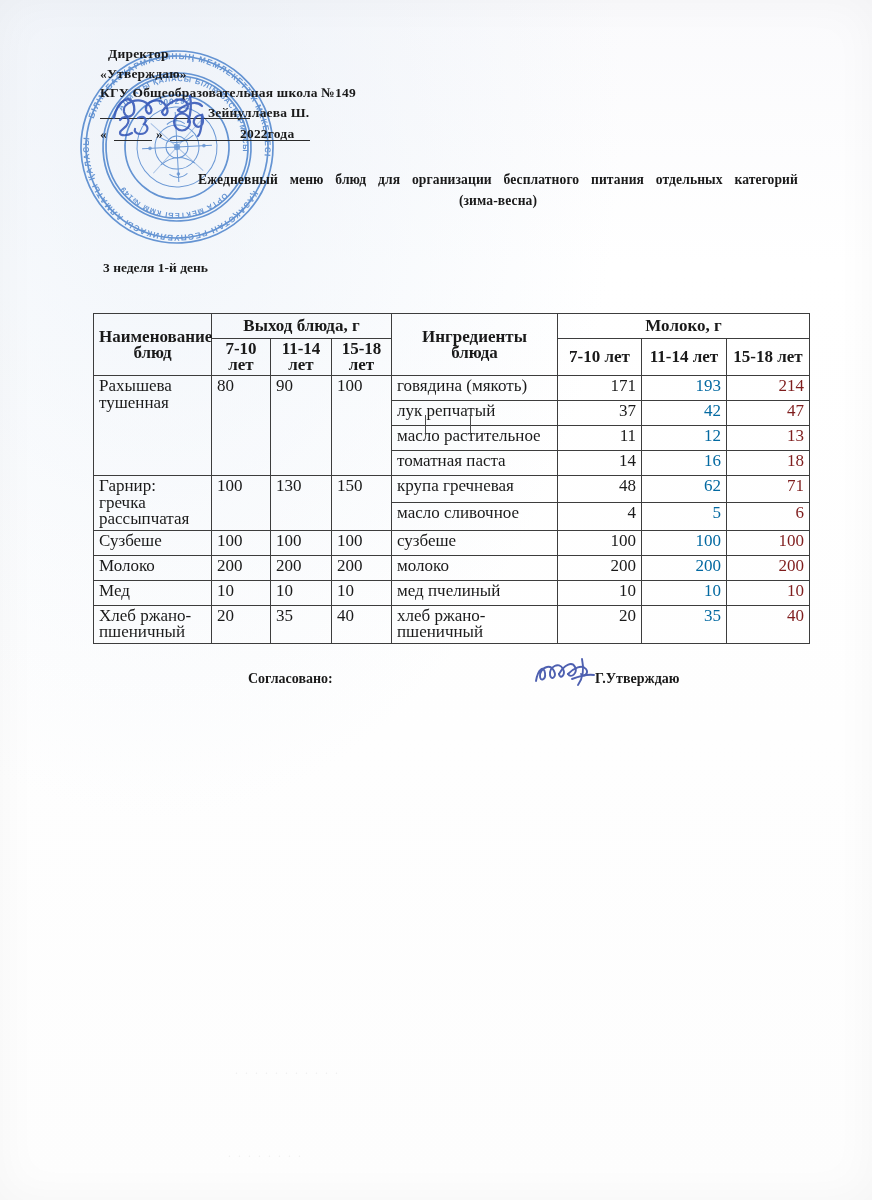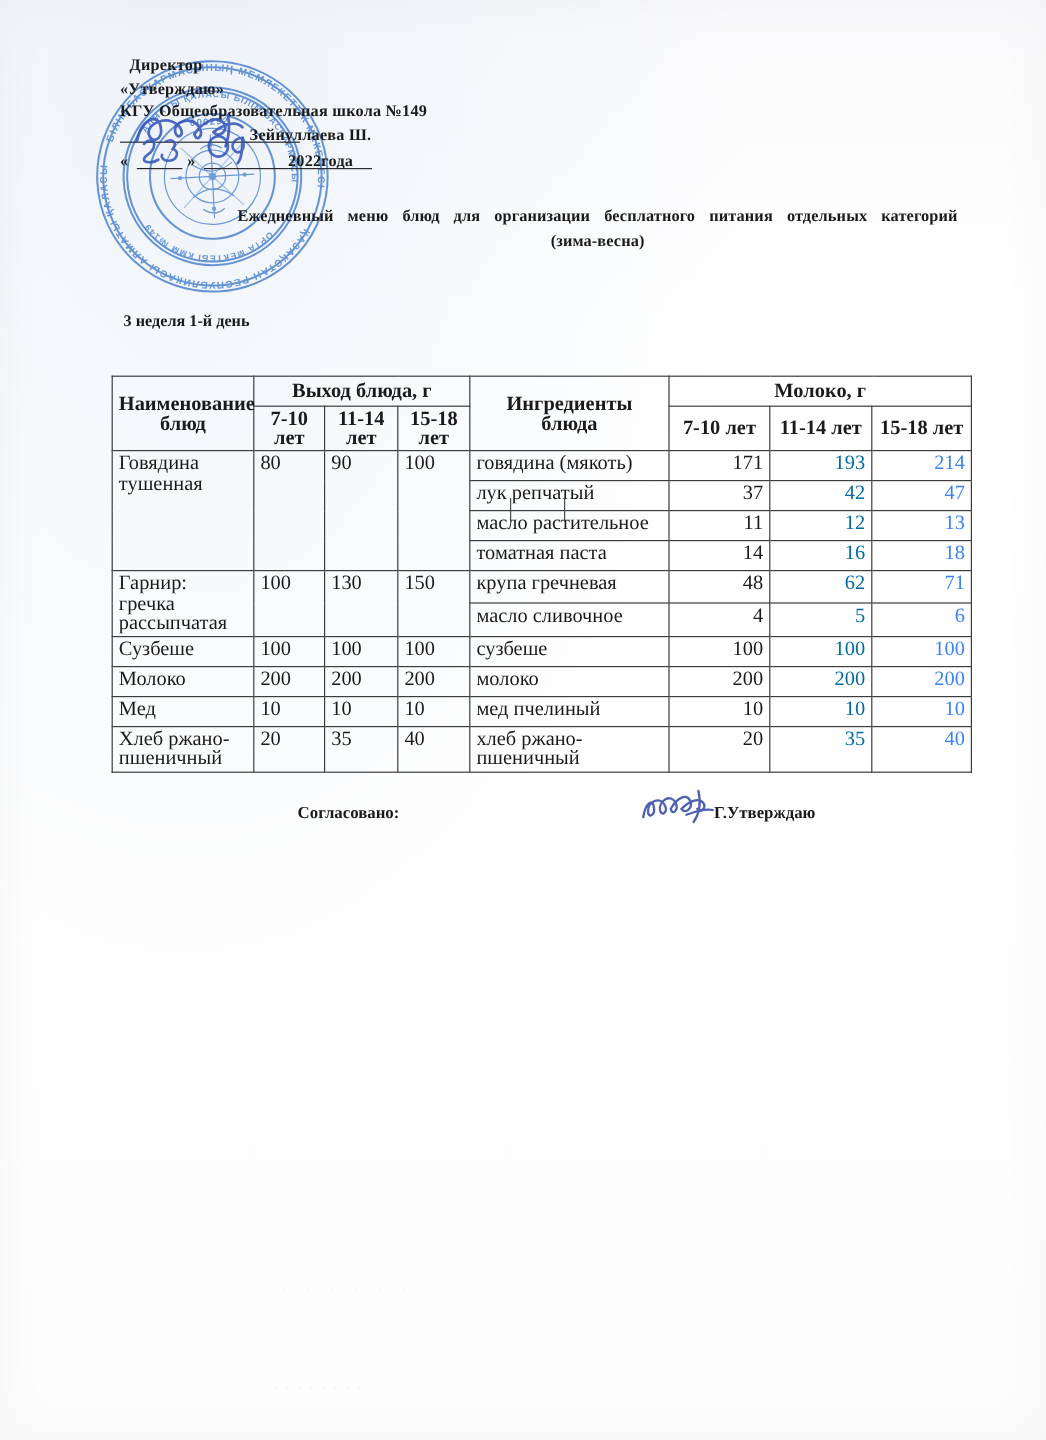--- a/index.html
+++ b/index.html
@@ -174,21 +174,21 @@
   .col-b1     { width: 84px; }
   .col-b2     { width: 85px; }
   .col-b3     { width: 83px; }
 
   td.num { }
   td.num-r { text-align: right; padding-right: 7px; }
   td.name { text-align: left; }
   td.ingr { text-align: left; }
 
   
-  td.fade { color: #3b82f6; }
+  td.fade { color: #7f1d1d; }
   td.fade2 { color: #0369a1; }
 
   .th-tall { height: 30px; }
 
   
   .artifact-line {
     position: absolute;
     z-index: 7;
     background: #4a4a4a;
     width: 1px;
@@ -365,21 +365,21 @@
           <th class="th-tall">7-10 лет</th>
           <th class="th-tall">11-14 лет</th>
           <th class="th-tall">15-18 лет</th>
           <th class="th-tall">7-10 лет</th>
           <th class="th-tall">11-14 лет</th>
           <th class="th-tall">15-18 лет</th>
         </tr>
       </thead>
       <tbody id="menu-body">
           <tr>
-            <td class="name" rowspan="4" style="height: 88px;">Говядина тушенная</td>
+            <td class="name" rowspan="4" style="height: 88px;">Рахышева тушенная</td>
             <td class="num" rowspan="4">80</td>
             <td class="num" rowspan="4">90</td>
             <td class="num" rowspan="4">100</td>
             <td class="ingr">говядина (мякоть)</td>
             <td class="num-r">171</td>
             <td class="num-r fade2">193</td>
             <td class="num-r fade">214</td>
           </tr>
           <tr>
             <td class="ingr">лук репчатый</td>

